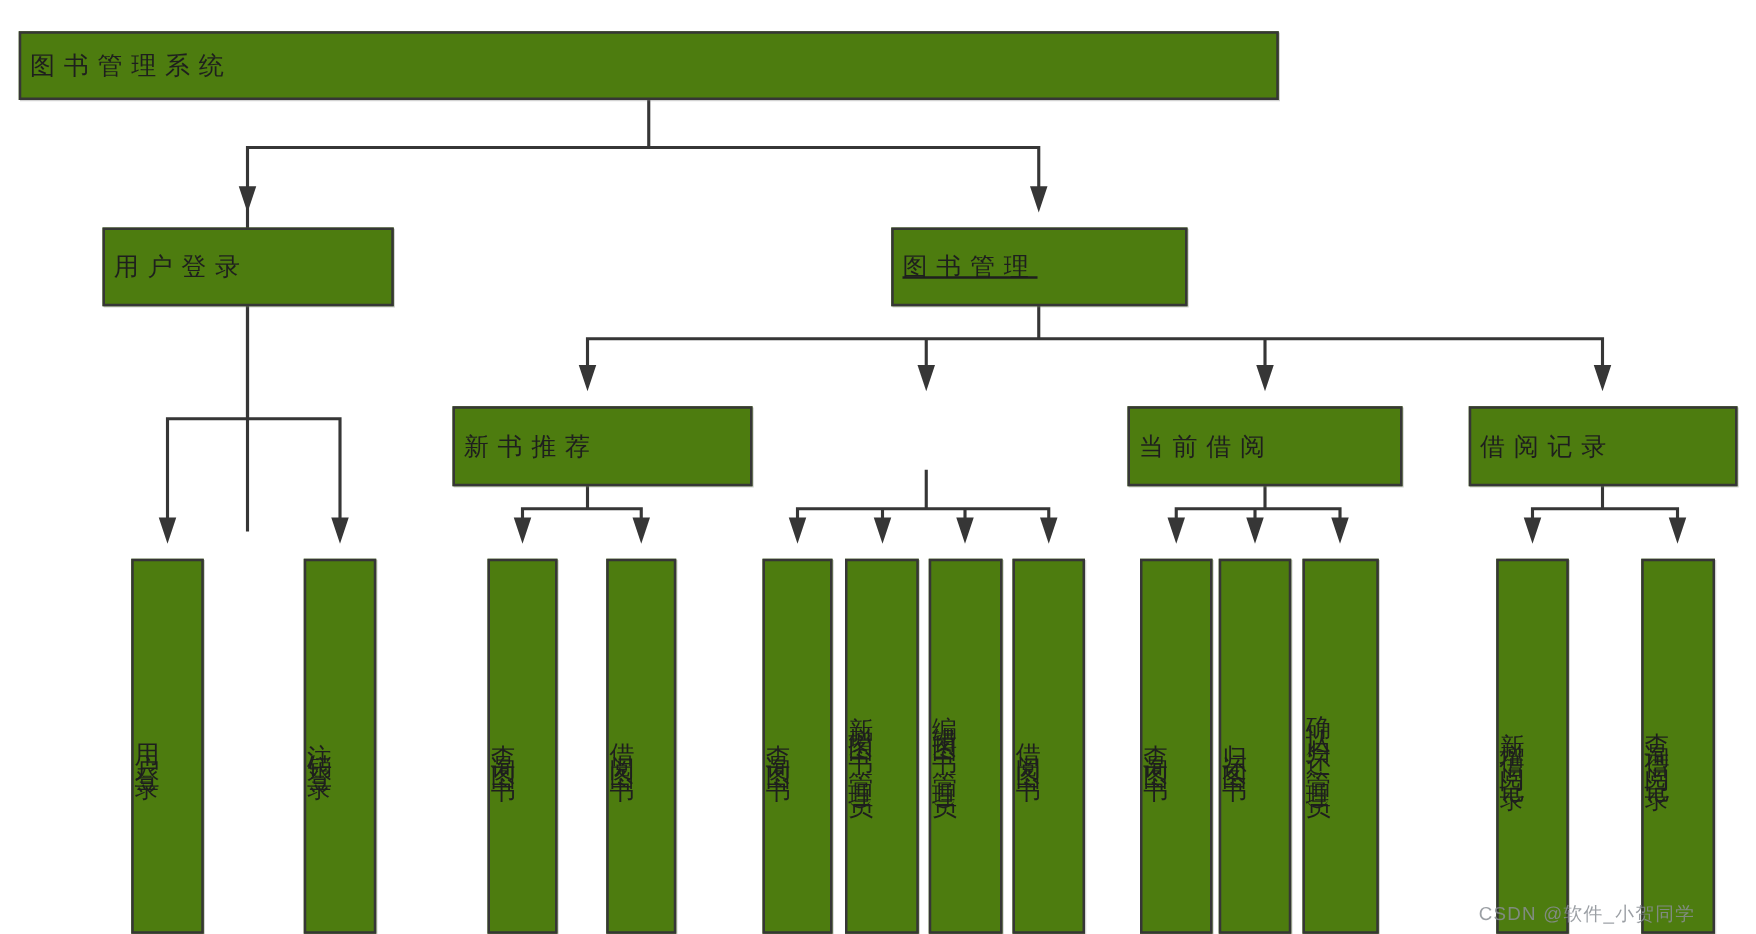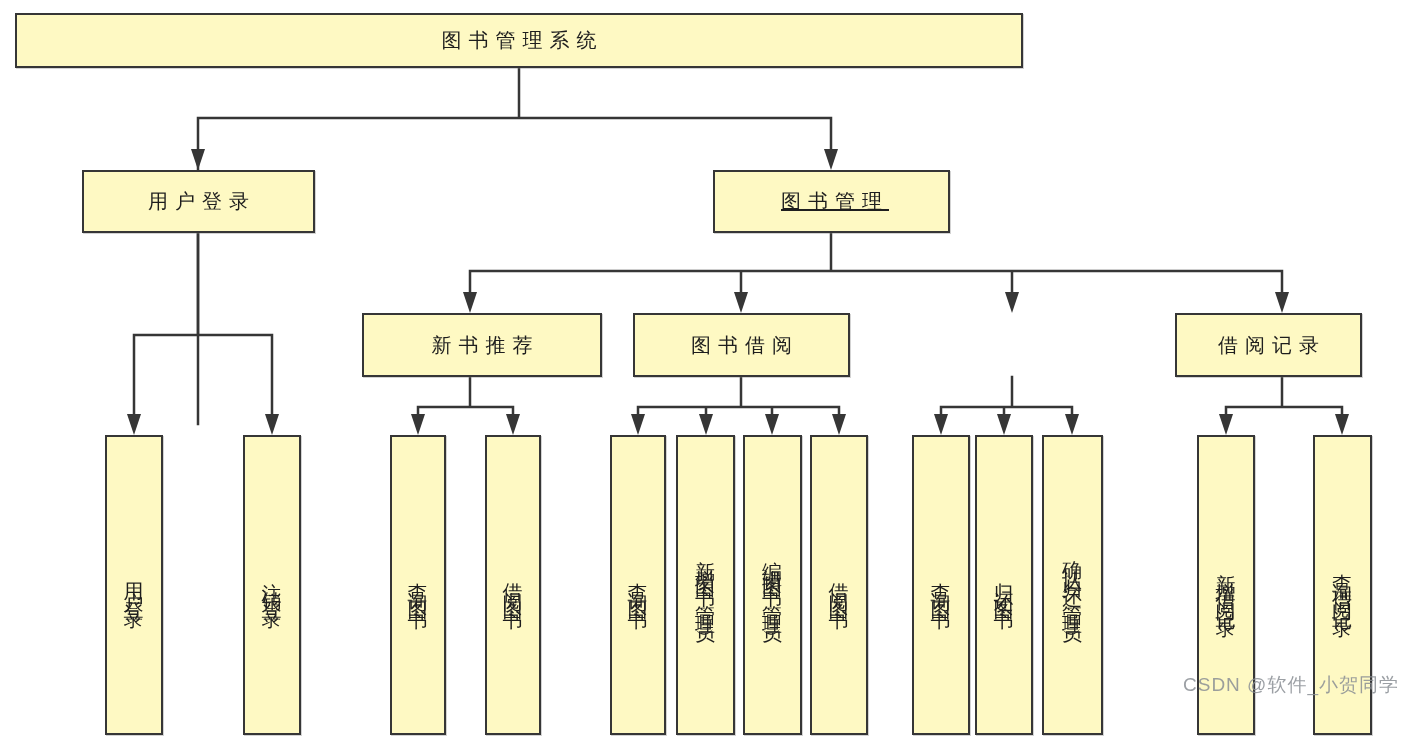--- a/index.html
+++ b/index.html
@@ -6,42 +6,43 @@
   html, body { background: #ffffff; }
   body {
     font-family: "Liberation Sans", "DejaVu Sans", sans-serif;
     width: 1405px; height: 747px; position: relative; overflow: hidden;
     color: #1f1f1f;
   }
   .stage { position: absolute; left: 0; top: 0; width: 1405px; height: 747px; }
   svg.wires { position: absolute; left: 0; top: 0; z-index: 0; }
   .box {
     position: absolute;
-    background: #fef9c3;
+    background: #4d7c0f;
     border: 2.5px solid #363636;
-    display: flex; align-items: center; justify-content: center;
+    display: flex; align-items: center; 
     z-index: 1;
     box-shadow: 1px 1px 0 rgba(130,130,130,0.35);
+    margin-top: 12px;
   }
   .box.h span {
     font-size: 20px; letter-spacing: 7px; text-indent: 7px;
     white-space: nowrap; color: #1e1e1e;
   }
   .box.v span {
     writing-mode: vertical-rl;
     text-orientation: mixed;
     font-size: 20px; letter-spacing: 9px;
     color: #1e1e1e;
     line-height: 1;
     white-space: nowrap;
   }
   .watermark {
     position: absolute; z-index: 2;
-    left: 1183px; top: 672px;
-    font-size: 19px; letter-spacing: 1px;
+    left: 1183px; top: 722px;
+    font-size: 15px; letter-spacing: 1px;
     color: rgba(138, 142, 148, 0.85);
     white-space: nowrap;
   }
 </style>
 </head>
 <body>
 
 <div class="stage">
 
   <svg class="wires" width="1405" height="747" viewBox="0 0 1405 747">
@@ -112,24 +113,24 @@
   <div class="box h" style="left:82px; top:170px; width:233px; height:63px;">
     <span>用户登录</span>
   </div>
   <div class="box h" style="left:713px; top:170px; width:237px; height:63px;text-decoration:underline;">
     <span>图书管理</span>
   </div>
 
   <div class="box h" style="left:362px; top:313px; width:240px; height:64px;">
     <span>新书推荐</span>
   </div>
-  <div class="box h" style="left:633px; top:313px; width:217px; height:64px;">
-    <span>图书借阅</span>
+  <div class="box h" style="left:902px; top:313px; width:220px; height:64px;">
+    <span>当前借阅</span>
   </div>
-  <div class="box h" style="left:1175px; top:313px; width:187px; height:64px;">
+  <div class="box h" style="left:1175px; top:313px; width:215px; height:64px;">
     <span>借阅记录</span>
   </div>
 
   <div class="box v" style="left:105px; top:435px; width:58px; height:300px;">
     <span>用户登录</span>
   </div>
   <div class="box v" style="left:243px; top:435px; width:58px; height:300px;">
     <span>注销登录</span>
   </div>
 

